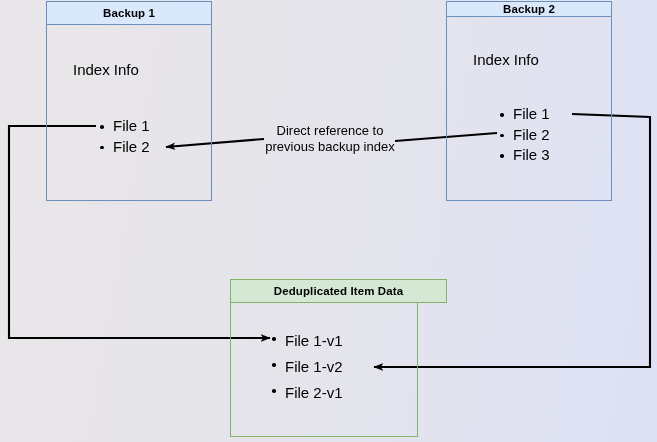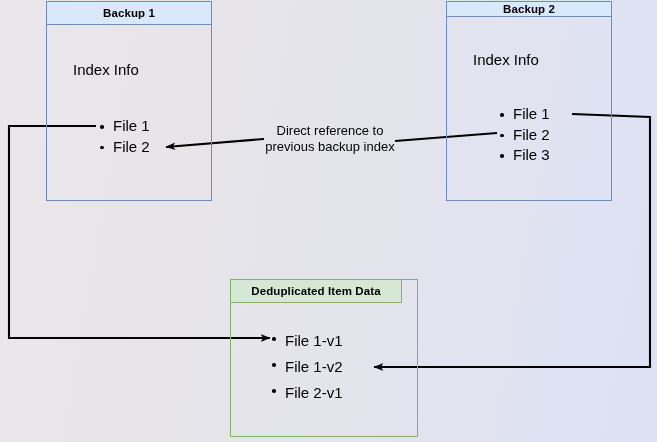--- a/index.html
+++ b/index.html
@@ -130,21 +130,21 @@
     <span>Backup 2</span>
   </div>
   <div class="index-label" style="left:473px; top:51px;">Index Info</div>
   <ul class="list" style="left:499px; top:104px;">
     <li>File 1</li>
     <li>File 2</li>
     <li>File 3</li>
   </ul>
 
   <div class="box-outline box-green" style="left:230px; top:279px; width:188px; height:158px;"></div>
-  <div class="hdr hdr-green" style="left:230px; top:279px; width:172px; height:24px;">
+  <div class="hdr hdr-green" style="left:230px; top:279px; width:217px; height:24px;">
     <span>Deduplicated Item Data</span>
   </div>
   <ul class="list" style="left:271px; top:328px; line-height:26px;text-align:center;">
     <li style="line-height:26px;">File 1-v1</li>
     <li style="line-height:26px;">File 1-v2</li>
     <li style="line-height:26px;">File 2-v1</li>
   </ul>
 
   <div class="center-note" style="left:248px; top:123px; width:164px;">
     <div>Direct reference to</div>

